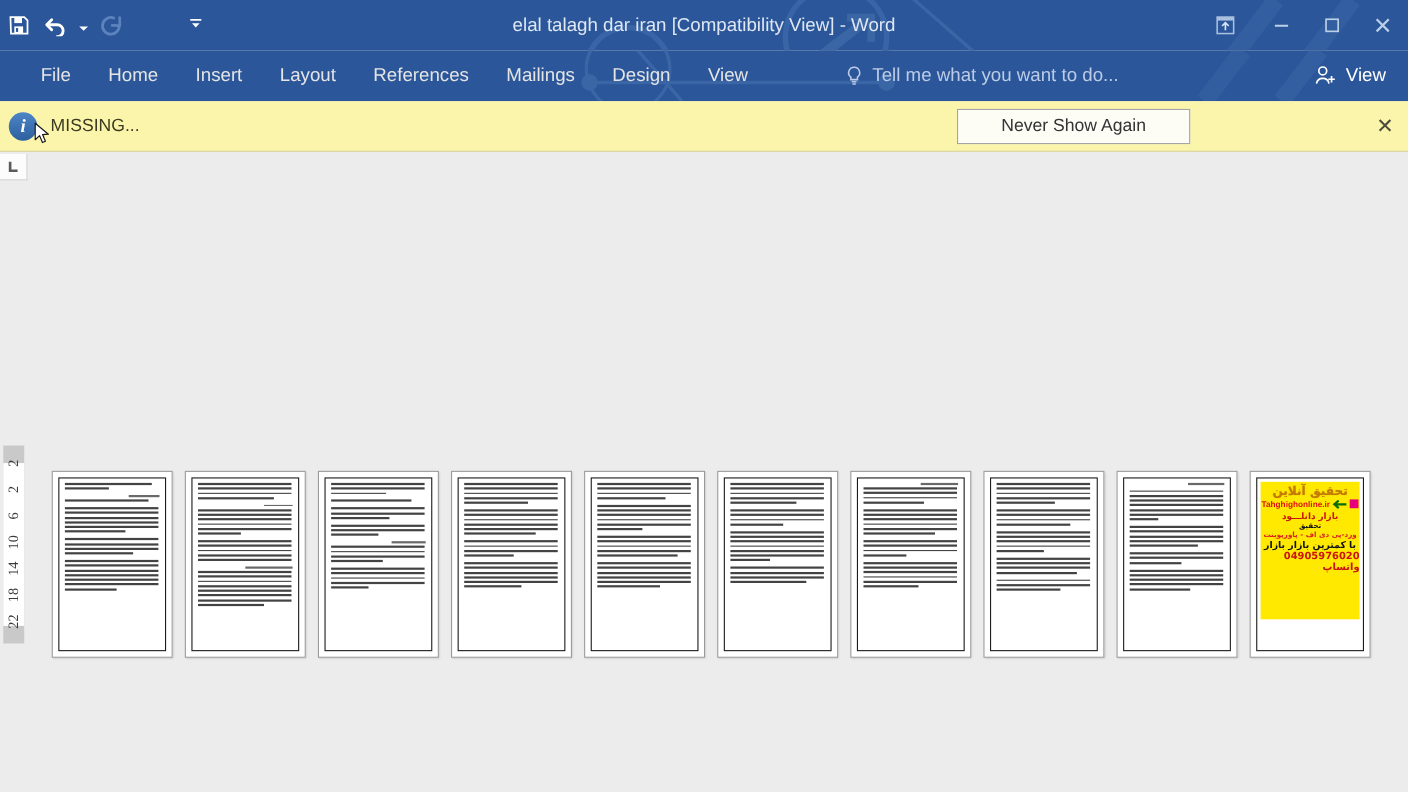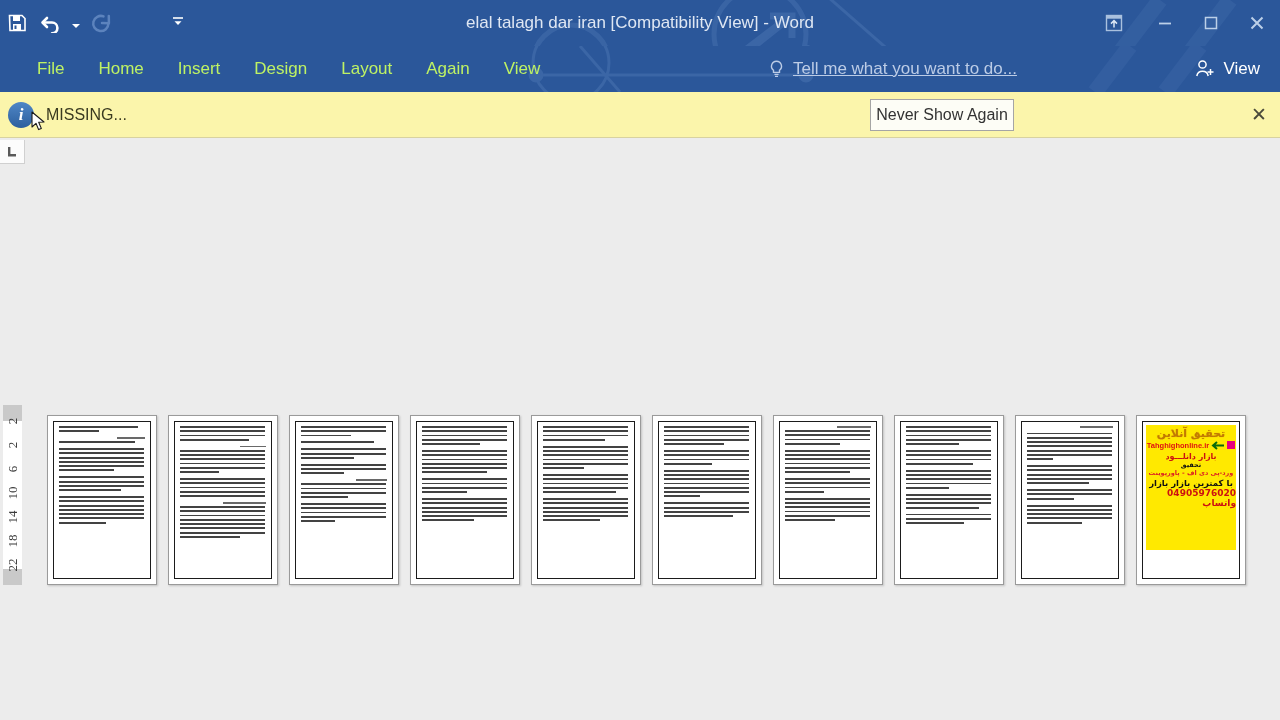--- a/index.html
+++ b/index.html
@@ -44,26 +44,26 @@
   .win-btn { width: 46px; height: 40px; display: flex; align-items: center; justify-content: center; }
   #ribbon-display { width: 56px; }
 
   
   #ribbonbar {
     position: absolute; left: 0; top: 46px; width: 1280px; height: 46px;
     background: #2b579a; overflow: hidden;
   }
   #tabs { position: absolute; left: 20px; top: 0; height: 46px; display: flex; align-items: center; z-index: 3; }
   .tab {
-    color: #bef264; font-size: 17px; padding: 0 17px; height: 46px; line-height: 46px;
+    color: #e5e5e5; font-size: 17px; padding: 0 17px; height: 46px; line-height: 46px;
     white-space: nowrap;
   }
   #tellme {
     position: absolute; left: 768px; top: 0; height: 46px; display: flex; align-items: center;
-    color: #bcccE6; font-size: 17px; z-index: 3; gap: 8px; text-decoration: underline;
+    color: #bcccE6; font-size: 17px; z-index: 3; gap: 8px;
   }
   #share-btn {
     position: absolute; right: 12px; top: 7px; height: 32px; display: flex; align-items: center;
     gap: 7px; color: #ffffff; font-size: 17px; padding: 0 8px; z-index: 3;
   }
 
   
   #infobar {
     position: absolute; left: 0; top: 92px; width: 1280px; height: 46px;
     background: #fbf5ab; border-bottom: 1px solid #d8d2a0;
@@ -74,21 +74,21 @@
     background: linear-gradient(180deg,#4f86c6,#2c5f9e);
     color: #fff; font-size: 17px; font-weight: bold; font-style: italic;
     display: flex; align-items: center; justify-content: center;
     font-family: "Liberation Serif", serif;
   }
   #info-missing { margin-left: 12px; color: #3a3a20; font-size: 16px; white-space: nowrap; }
   #info-msg {
     position: absolute; left: 287px; color: #3a3a20; font-size: 16px; white-space: nowrap;
   }
   #never-show {
-    position: absolute; left: 870px; top: 99px; width: 144px; height: 32px;
+    position: absolute; left: 870px; top: 99px; width: 212px; height: 32px;
     background: #fdfdf6; border: 1px solid #a5a5a5; font-size: 16px; color: #333;
     display: flex; align-items: center; justify-content: center;
   }
   #info-close {
     position: absolute; right: 8px; width: 26px; height: 26px;
     display: flex; align-items: center; justify-content: center;
     color: #4a4a3a; font-size: 19px;
   }
   #cursor-arrow { position: absolute; left: 31px; top: 111px; z-index: 20; }
 
@@ -134,21 +134,21 @@
   
   #docarea {
     position: absolute; left: 0; top: 165px; width: 1280px; height: 555px; background: #ececec;
   }
   #pages {
     position: absolute; left: 47px; top: 250px; display: flex; gap: 11px;
   }
   .page {
     width: 110px; height: 170px; background: #ffffff;
     border: 1px solid #9a9a9a; box-shadow: 1px 1px 2px rgba(0,0,0,.18);
-    padding: 5px; position: relative;
+    padding: 5px; position: relative; margin-top: 13px;
   }
   .page-inner {
     width: 100%; height: 100%; border: 1px solid #1b1b1b; padding: 4px 5px;
     overflow: hidden; display: flex; flex-direction: column; gap: 5px;
   }
   .para { display: flex; flex-direction: column; gap: 2.4px; }
   .tline { height: 1.9px; background: #1a1a1a; opacity: .82; }
   .hdr-line { height: 1.6px; background: #2a2a2a; opacity: .7; }
 
   
@@ -274,23 +274,24 @@
     <g fill="none" stroke="#3b66a6" stroke-width="16" opacity="0.5">
       <path d="M1130 0 L1095 46"></path>
       <path d="M1200 0 L1165 46"></path>
     </g>
   </svg>
 
   <div id="tabs">
     <div class="tab">File</div>
     <div class="tab">Home</div>
     <div class="tab">Insert</div>
+    <div class="tab">Layout</div>
+    <div class="tab">References</div>
+    <div class="tab">Mailings</div>
     <div class="tab">Design</div>
-    <div class="tab">Layout</div>
-    <div class="tab">Again</div>
     <div class="tab">View</div>
   </div>
 
   <div id="tellme">
     <svg width="17" height="20" viewBox="0 0 17 20">
       <path d="M8.5 2.2 a5 5 0 0 0 -3 9 v2.2 h6 v-2.2 a5 5 0 0 0 -3 -9 z" fill="none" stroke="#bcccE6" stroke-width="1.4"></path>
       <path d="M6.4 15.4 h4.2 M7 17.4 h3" stroke="#bcccE6" stroke-width="1.4"></path>
     </svg>
     <span>Tell me what you want to do...</span>
   </div>

